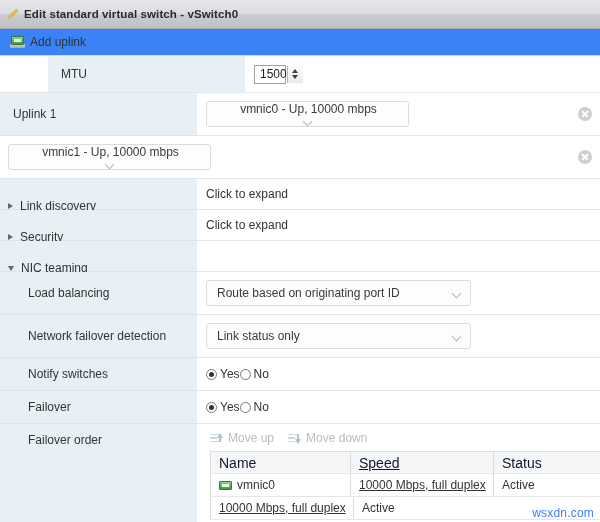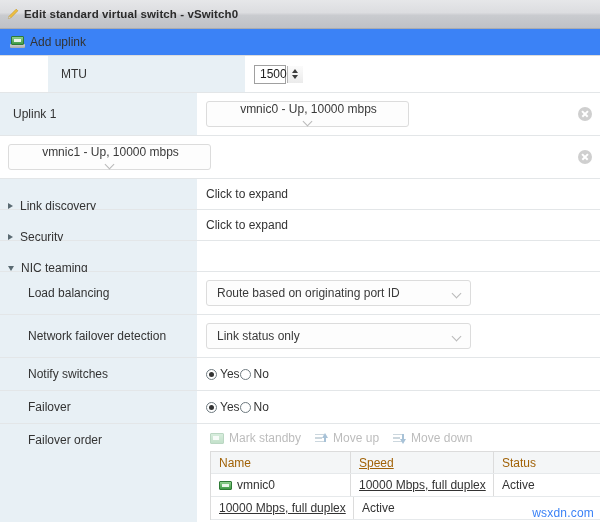--- a/index.html
+++ b/index.html
@@ -361,22 +361,22 @@
     border-left: 1px solid #dcdcdc;
     box-sizing: border-box;
     background: #ffffff;
   }
   .fo-table .trow {
     display: flex;
     border-bottom: 1px solid #e6e9eb;
   }
   .fo-table .thead .tcell {
     background: #f4f6f7;
-    color: #a16207;
-    font-size: 12px;
+    color: #0f172a;
+    font-size: 14px;
     height: 21px;
   }
   .fo-table .tcell {
     box-sizing: border-box;
     border-right: 1px solid #dcdcdc;
     display: flex;
     align-items: center;
     padding-left: 8px;
     height: 22px;
     font-size: 12px;
@@ -555,26 +555,20 @@
     </div>
   </div>
 
   <div class="row" style="min-height:104px">
     <div class="cell-label indent top">
       <span>Failover order</span>
     </div>
     <div class="cell-value top" style="display:block;padding-top:5px">
 
       <div class="fo-toolbar">
-        <span class="fo-btn">
-          <span class="standby-icon">
-              <span class="b"></span>
-            </span>
-          <span class="lbl">Mark standby</span>
-        </span>
         <span class="fo-btn">
           <span class="move-icon up">
             <span class="ln l1"></span>
               <span class="ln l2"></span>
               <span class="ln l3"></span>
             <span class="ar"></span>
               <span class="ar2"></span>
           </span>
           <span class="lbl">Move up</span>
         </span>

